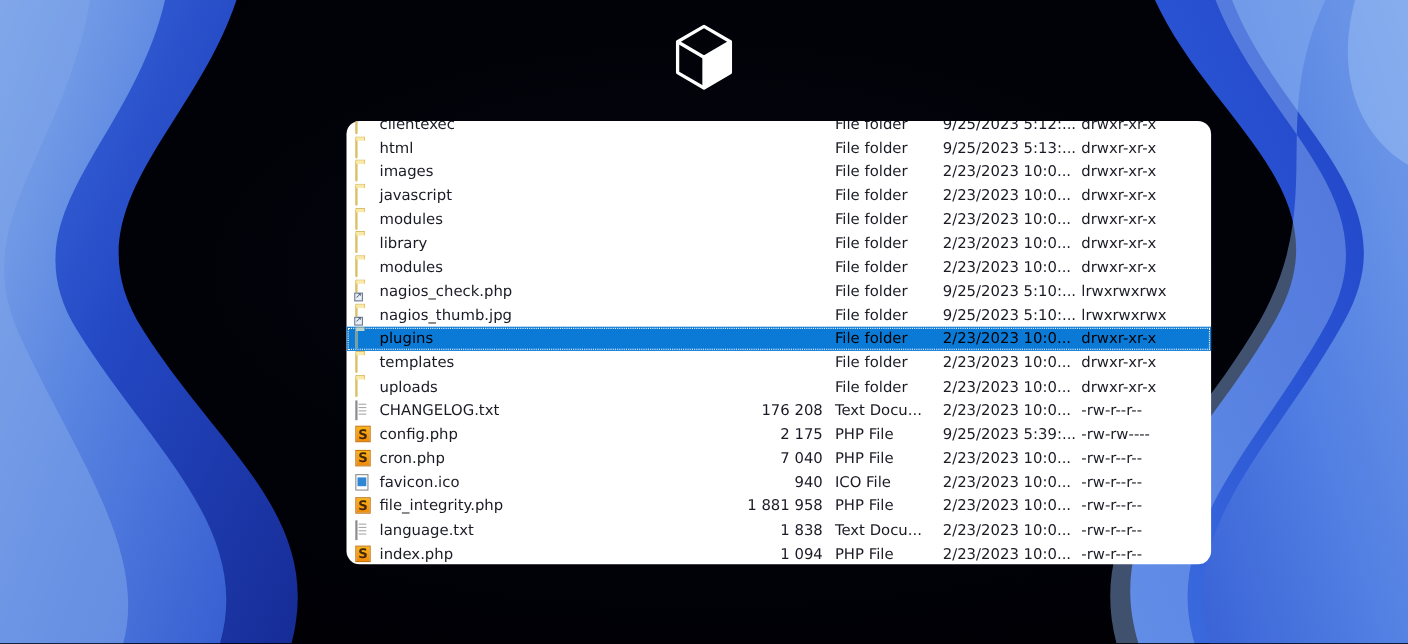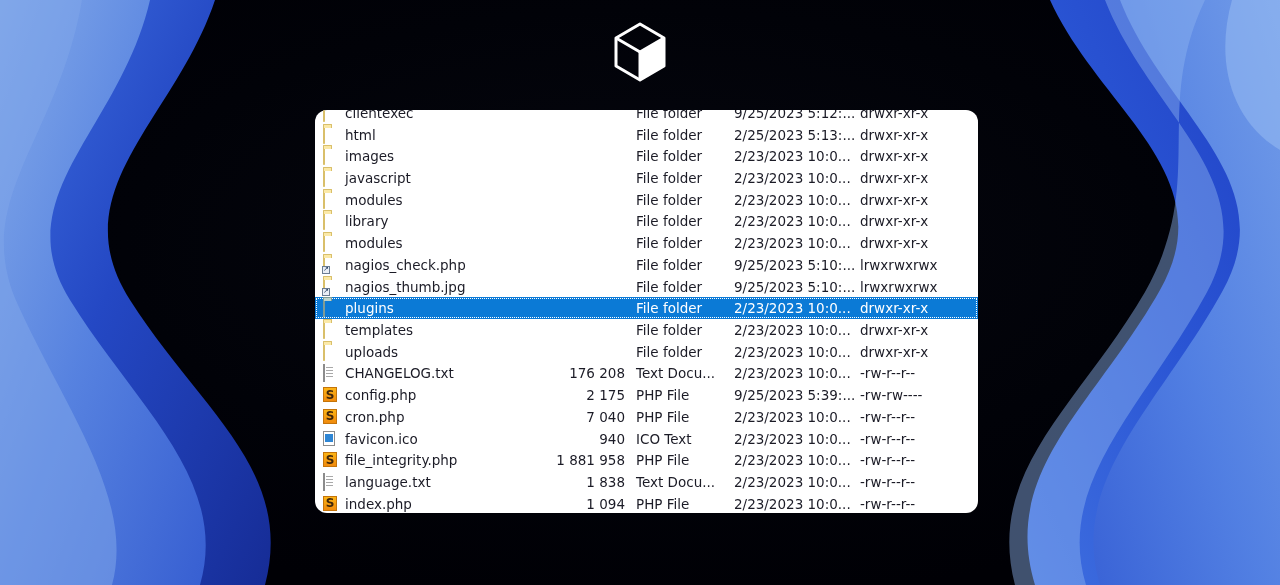--- a/index.html
+++ b/index.html
@@ -44,21 +44,21 @@
     font-family: "DejaVu Sans", sans-serif;
     line-height: 1;
     padding-bottom: 4px;
   }
 
   
   .panel {
     position: absolute;
     left: 315px;
     top: 110px;
-    width: 663px;
+    width: 786px;
     height: 403px;
     background: #ffffff;
     border-radius: 12px;
     overflow: hidden;
     z-index: 10;
   }
 
   .file-list {
     position: relative;
     margin-top: -8px;
@@ -69,21 +69,21 @@
     height: 21.72px;
     display: flex;
     align-items: center;
     font-size: 13.5px;
     color: #1b1b26;
     white-space: nowrap;
     font-family: "DejaVu Sans", sans-serif;
   }
   .row.selected {
     background: #0b7ad6;
-    color: #ffffff;
+    color: #000000;
     outline: 1px dotted #ffffff;
     outline-offset: -2px;
   }
 
   .c-icon {
     width: 28px;
     min-width: 28px;
     display: flex;
     align-items: center;
     justify-content: center;
@@ -255,21 +255,21 @@
         <span class="c-date">9/25/2023 5:12:...</span>
         <span class="c-perm">drwxr-xr-x</span>
       </div>
       <div class="row">
         <span class="c-icon">
           <span class="ico"><span class="ico-folder"></span></span>
         </span>
         <span class="c-name">html</span>
         <span class="c-size"></span>
         <span class="c-type">File folder</span>
-        <span class="c-date">2/25/2023 5:13:...</span>
+        <span class="c-date">9/25/2023 5:13:...</span>
         <span class="c-perm">drwxr-xr-x</span>
       </div>
       <div class="row">
         <span class="c-icon">
           <span class="ico"><span class="ico-folder"></span></span>
         </span>
         <span class="c-name">images</span>
         <span class="c-size"></span>
         <span class="c-type">File folder</span>
         <span class="c-date">2/23/2023 10:0...</span>
@@ -400,21 +400,21 @@
         <span class="c-perm">-rw-r--r--</span>
       </div>
       <div class="row">
         <span class="c-icon">
           <span class="ico">
             <span class="ico-icofile"></span>
           </span>
         </span>
         <span class="c-name">favicon.ico</span>
         <span class="c-size">940</span>
-        <span class="c-type">ICO Text</span>
+        <span class="c-type">ICO File</span>
         <span class="c-date">2/23/2023 10:0...</span>
         <span class="c-perm">-rw-r--r--</span>
       </div>
       <div class="row">
         <span class="c-icon">
           <span class="ico">
             <span class="ico-php">S</span>
           </span>
         </span>
         <span class="c-name">file_integrity.php</span>

